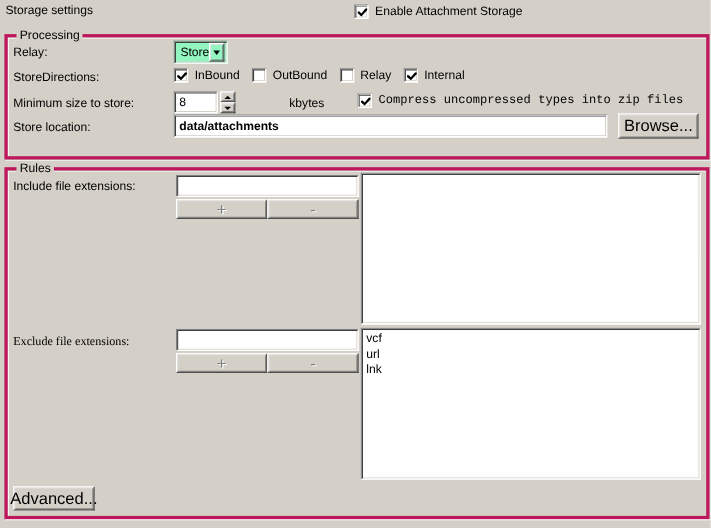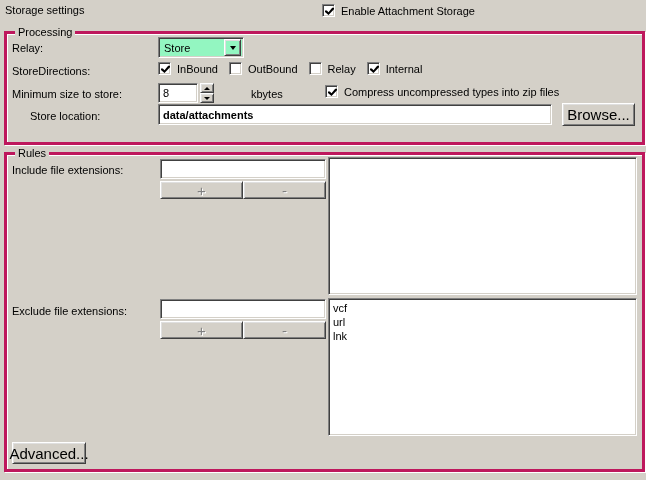--- a/index.html
+++ b/index.html
@@ -105,21 +105,21 @@
         </svg>
     </span>
     <span>Enable Attachment Storage</span>
   </div>
 
   <div class="group" style="left:4px;top:31px;width:635px;height:108px;">
     <span class="legend">Processing</span>
   </div>
 
   <span class="lbl" style="left:12px;top:42px;">Relay:</span>
-  <div class="combo" style="left:158px;top:37px;width:86px;height:21px;background:#93f6c1;">
+  <div class="combo" style="left:158px;top:37px;width:49px;height:21px;background:#93f6c1;">
     <span class="combo-text">Store</span>
     <span class="combo-btn" style="background:#93f6c1;">
         <span class="arrow-down"></span>
       </span>
   </div>
 
   <span class="lbl" style="left:12px;top:65px;">StoreDirections:</span>
   <div style="position:absolute;left:158px;top:62px;display:flex;gap:11px;">
     <div class="chk" style="position:static;">
       <span class="box checked">
@@ -154,46 +154,46 @@
   <span class="lbl" style="left:12px;top:88px;">Minimum size to store:</span>
   <input class="tinput" style="left: 158px; top: 83px; width: 40px; height: 20px;" value="8">
   <div class="spin" style="left:200px;top:83px;">
     <span class="sbtn">
         <span class="arrow-up"></span>
       </span>
     <span class="sbtn">
         <span class="arrow-down"></span>
       </span>
   </div>
-  <span class="lbl" style="left:224px;top:88px;padding-left:27px;">kbytes</span>
-
-  <div class="chk" style="left:325px;top:85px;">
+  <span class="lbl" style="left:236px;top:88px;padding-left:27px;">kbytes</span>
+
+  <div class="chk" style="left:325px;top:85px;font-family:Liberation Mono, monospace;">
     <span class="box checked">
       <svg width="9" height="9" viewBox="0 0 9 9">
           <path d="M0 3.5 L1.8 3.5 L3.5 5.2 L7.2 0.8 L9 0.8 L9 2.2 L3.5 8 L0 4.9 Z" fill="#000"></path>
         </svg>
     </span>
     <span>Compress uncompressed types into zip files</span>
   </div>
 
-  <span class="lbl" style="left:12px;top:110px;margin-left:18px;">Store location:</span>
+  <span class="lbl" style="left:12px;top:110px;">Store location:</span>
   <input class="tinput" style="left: 158px; top: 104px; width: 394px; height: 21px; font-weight: bold;" value="data/attachments">
   <button class="btn" style="left:562px;top:103px;width:73px;height:23px;">Browse...</button>
 
   <div class="group" style="left:4px;top:152px;width:635px;height:314px;">
     <span class="legend">Rules</span>
   </div>
 
   <span class="lbl" style="left:12px;top:164px;">Include file extensions:</span>
   <input class="tinput" style="left: 160px; top: 159px; width: 166px; height: 20px;" value="">
   <button class="btn dim" style="left:160px;top:181px;width:83px;height:18px;">+</button>
   <button class="btn dim" style="left:243px;top:181px;width:83px;height:18px;">-</button>
   <div class="listbox" style="left:328px;top:157px;width:309px;height:138px;"></div>
 
-  <span class="lbl" style="left:12px;top:305px;">Exclude file extensions:</span>
+  <span class="lbl" style="left:12px;top:305px;font-family:Liberation Serif, serif;">Exclude file extensions:</span>
   <input class="tinput" style="left: 160px; top: 299px; width: 166px; height: 20px;" value="">
   <button class="btn dim" style="left:160px;top:321px;width:83px;height:18px;">+</button>
   <button class="btn dim" style="left:243px;top:321px;width:83px;height:18px;">-</button>
   <div class="listbox" style="left:328px;top:298px;width:309px;height:138px;">
       <div class="list-item">vcf</div>
       <div class="list-item">url</div>
       <div class="list-item">lnk</div>
     </div>
 
   <button class="btn" style="left:12px;top:442px;width:74px;height:22px;">Advanced...</button>

